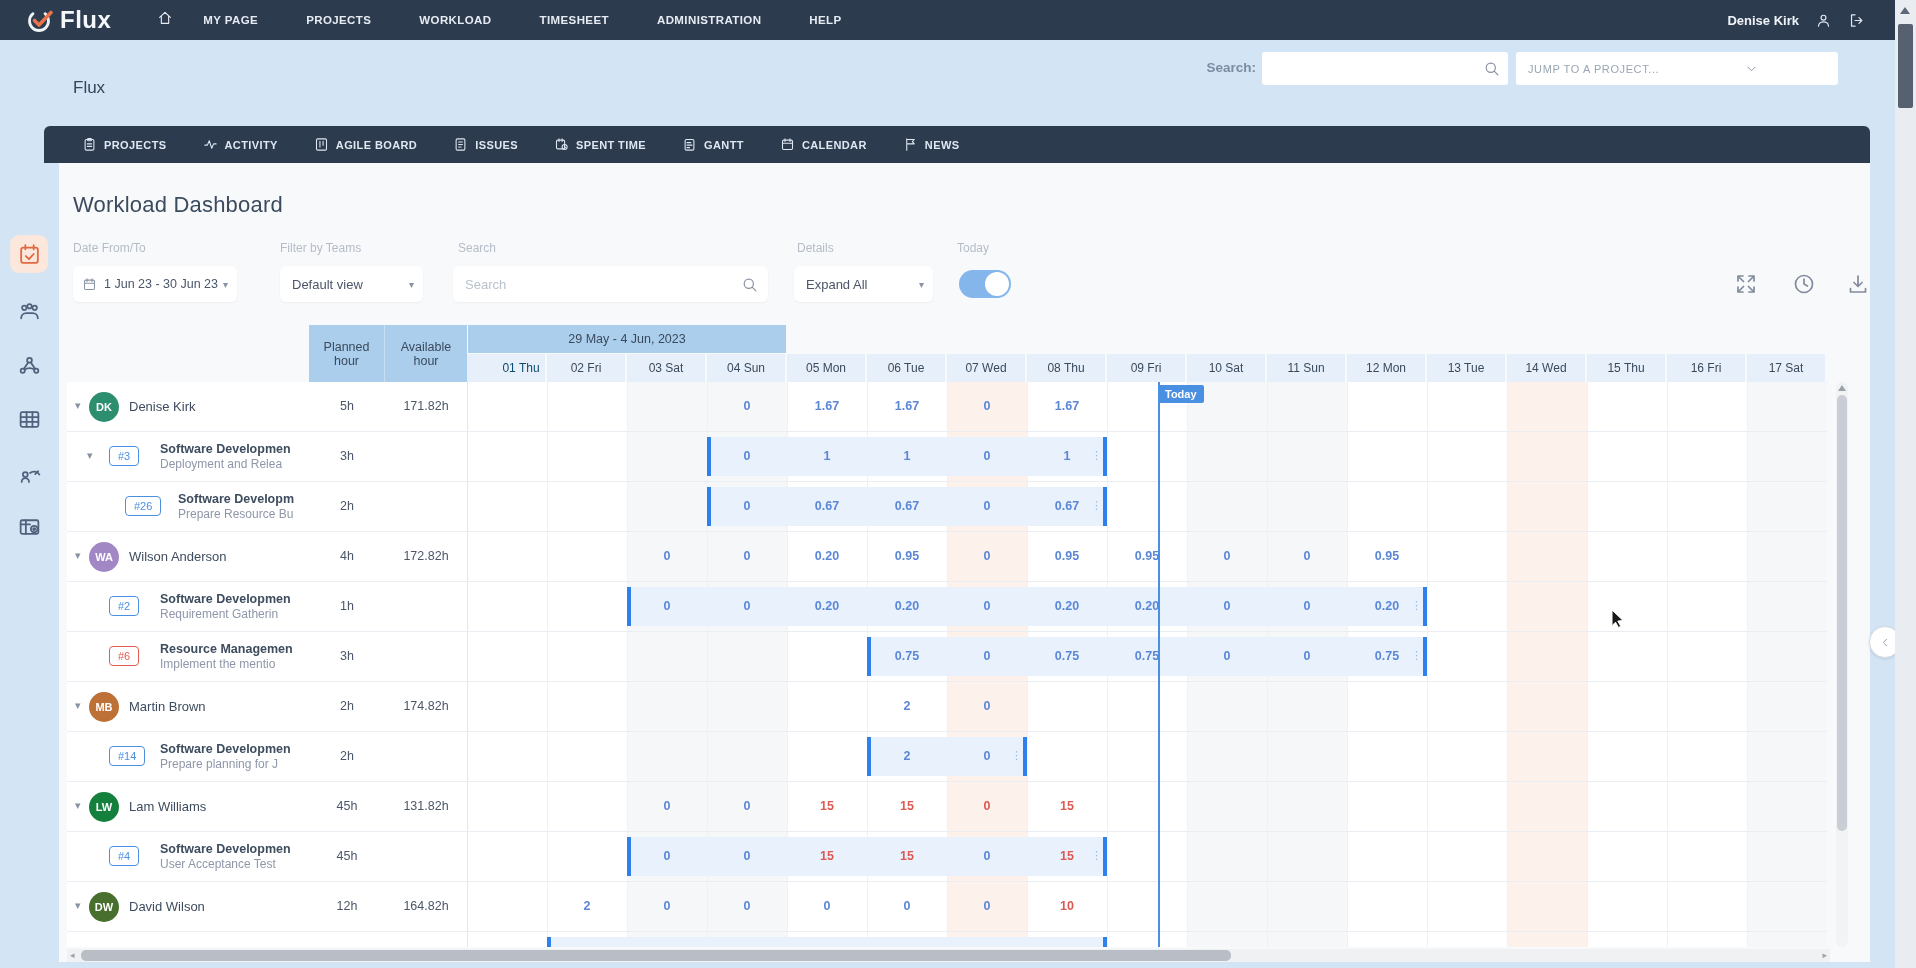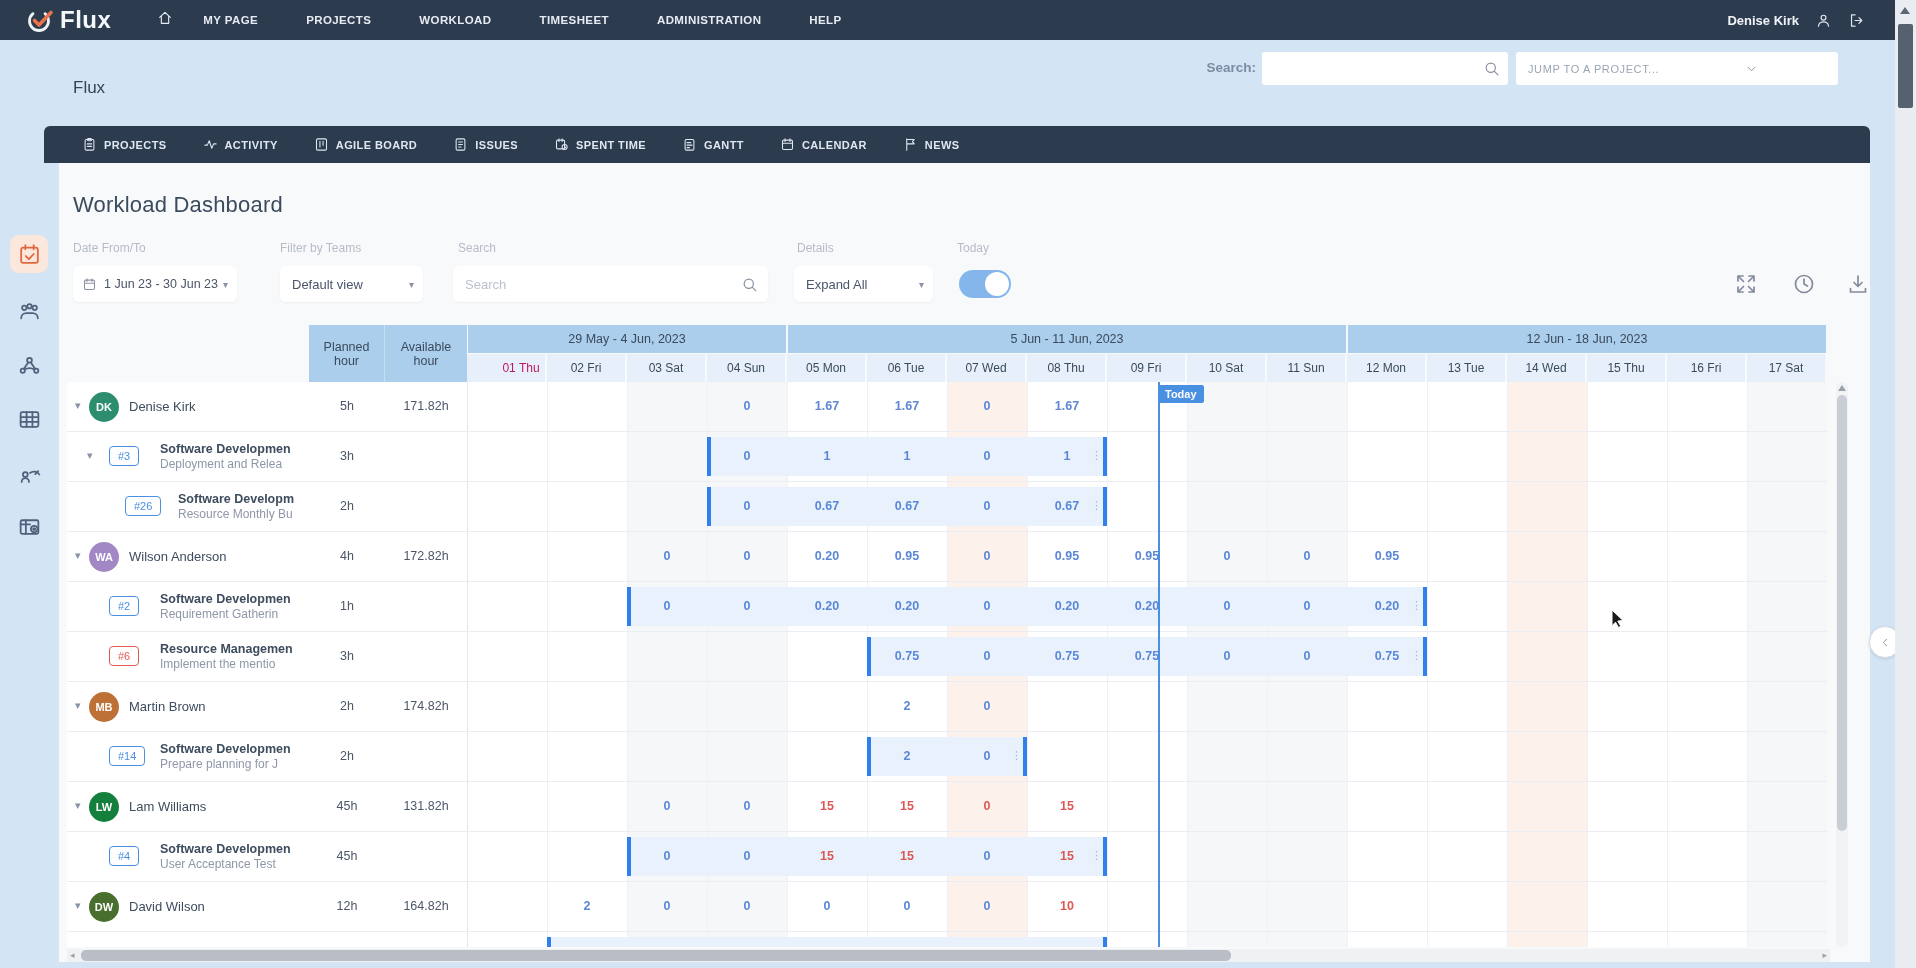--- a/index.html
+++ b/index.html
@@ -75,21 +75,21 @@
 
   
   #wtable{position:absolute;left:67px;top:325px;width:1760px;height:622px;}
   #thead{position:absolute;left:0;top:0;width:1760px;height:57px;}
   .hcell{position:absolute;top:0;height:57px;background:#abceec;color:#3a4a5c;font-size:12.5px;
          display:flex;align-items:center;justify-content:center;text-align:center;box-sizing:border-box;}
   .group{position:absolute;top:0;height:28px;background:#abceec;color:#3a4a5c;font-size:12.5px;
          display:flex;align-items:center;justify-content:center;}
   .dayh{position:absolute;top:29px;height:28px;background:#e7f0fa;color:#3a4a5c;font-size:12px;
         display:flex;align-items:center;justify-content:center;border-right:1px solid #f6fafe;box-sizing:border-box;}
-  .dayh.holiday{color:#be185d;padding-left:30px;}
+  .dayh.holiday{color:#0c4a6e;padding-left:30px;}
   #tbody{position:absolute;left:0;top:57px;width:1760px;height:565px;background:#fff;overflow:hidden;}
   .colshade{position:absolute;top:0;height:565px;}
   .colline{position:absolute;top:0;height:565px;width:1px;background:#eef1f5;}
   .trow{position:absolute;left:0;width:1760px;border-bottom:1px solid #eaedf2;box-sizing:border-box;}
   .caret-t{position:absolute;color:#8792a3;font-size:11px;top:17px;}
   .avatar{position:absolute;left:22px;top:10px;width:30px;height:30px;border-radius:50%;
           color:#fff;font-size:11px;font-weight:700;display:flex;align-items:center;justify-content:center;}
   .pname{position:absolute;left:62px;top:0;line-height:49px;font-size:13px;color:#3d4c5e;white-space:nowrap;}
   .phour{position:absolute;left:242px;width:76px;top:0;line-height:49px;text-align:center;font-size:12.5px;color:#4b5669;}
   .ahour{position:absolute;left:318px;width:82px;top:0;line-height:49px;text-align:center;font-size:12.5px;color:#4b5669;}
@@ -392,26 +392,20 @@
 <div id="wtable">
   <div id="thead">
       <div class="hcell" style="left: 242px; width: 76px; border-right: 1px solid rgb(198, 221, 242);">
         <span style="width: 62px;">Planned hour</span>
       </div>
       <div class="hcell" style="left: 318px; width: 82px;">
         <span style="width: 68px;">Available hour</span>
       </div>
       <div class="group" style="left: 401px; width: 318px;">
         <span>29 May - 4 Jun, 2023</span>
-      </div>
-      <div class="group" style="left: 721px; width: 558px;">
-        <span>5 Jun - 11 Jun, 2023</span>
-      </div>
-      <div class="group" style="left: 1281px; width: 478px;">
-        <span>12 Jun - 18 Jun, 2023</span>
       </div>
       <div class="dayh holiday" style="left: 400px; width: 79px;">
         <span>01 Thu</span>
       </div>
       <div class="dayh" style="left: 480px; width: 79px;">
         <span>02 Fri</span>
       </div>
       <div class="dayh" style="left: 560px; width: 79px;">
         <span>03 Sat</span>
       </div>
@@ -511,21 +505,21 @@
         <span class="cellv" style="left: 640px;">0</span>
         <span class="cellv" style="left: 720px;">1</span>
         <span class="cellv" style="left: 800px;">1</span>
         <span class="cellv" style="left: 880px;">0</span>
         <span class="cellv" style="left: 960px;">1</span>
       </div>
       <div class="trow" style="top: 100px; height: 50px;">
         <span class="badge" style="left: 58px;">#26</span>
         <div class="ttitle" style="left: 111px; width: 129px;">
           <div class="l1">Software Developm</div>
-          <div class="l2">Resource Monthly Bu</div>
+          <div class="l2">Prepare Resource Bu</div>
         </div>
         <span class="phour">2h</span>
         <div class="bar" style="left: 640px; width: 400px;">
           <span class="dots">⋮</span>
         </div>
         <span class="cellv" style="left: 640px;">0</span>
         <span class="cellv" style="left: 720px;">0.67</span>
         <span class="cellv" style="left: 800px;">0.67</span>
         <span class="cellv" style="left: 880px;">0</span>
         <span class="cellv" style="left: 960px;">0.67</span>

